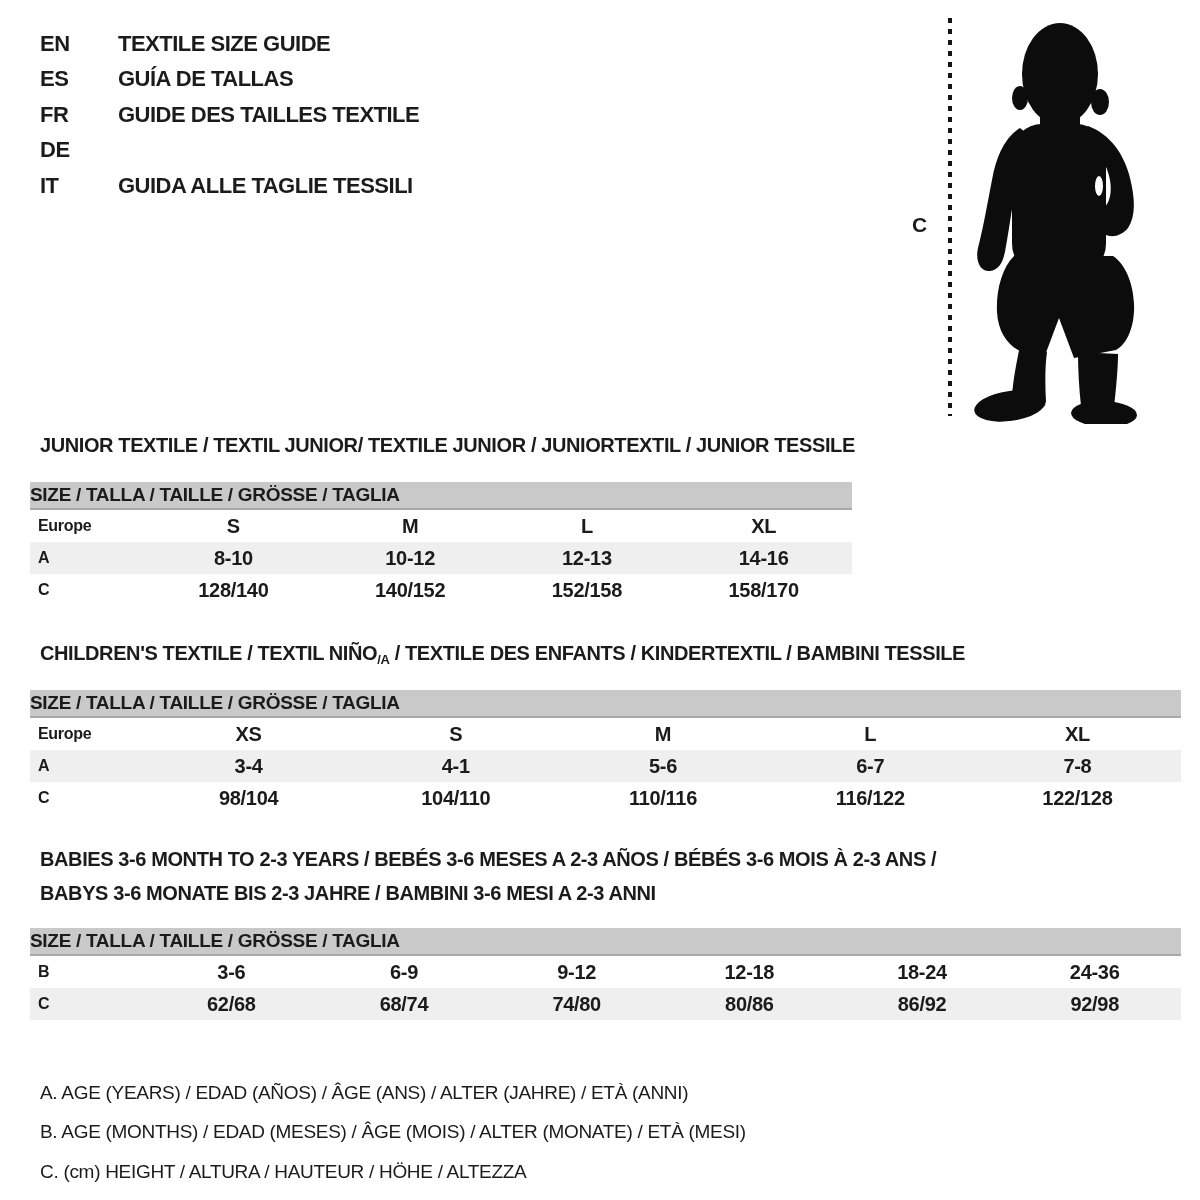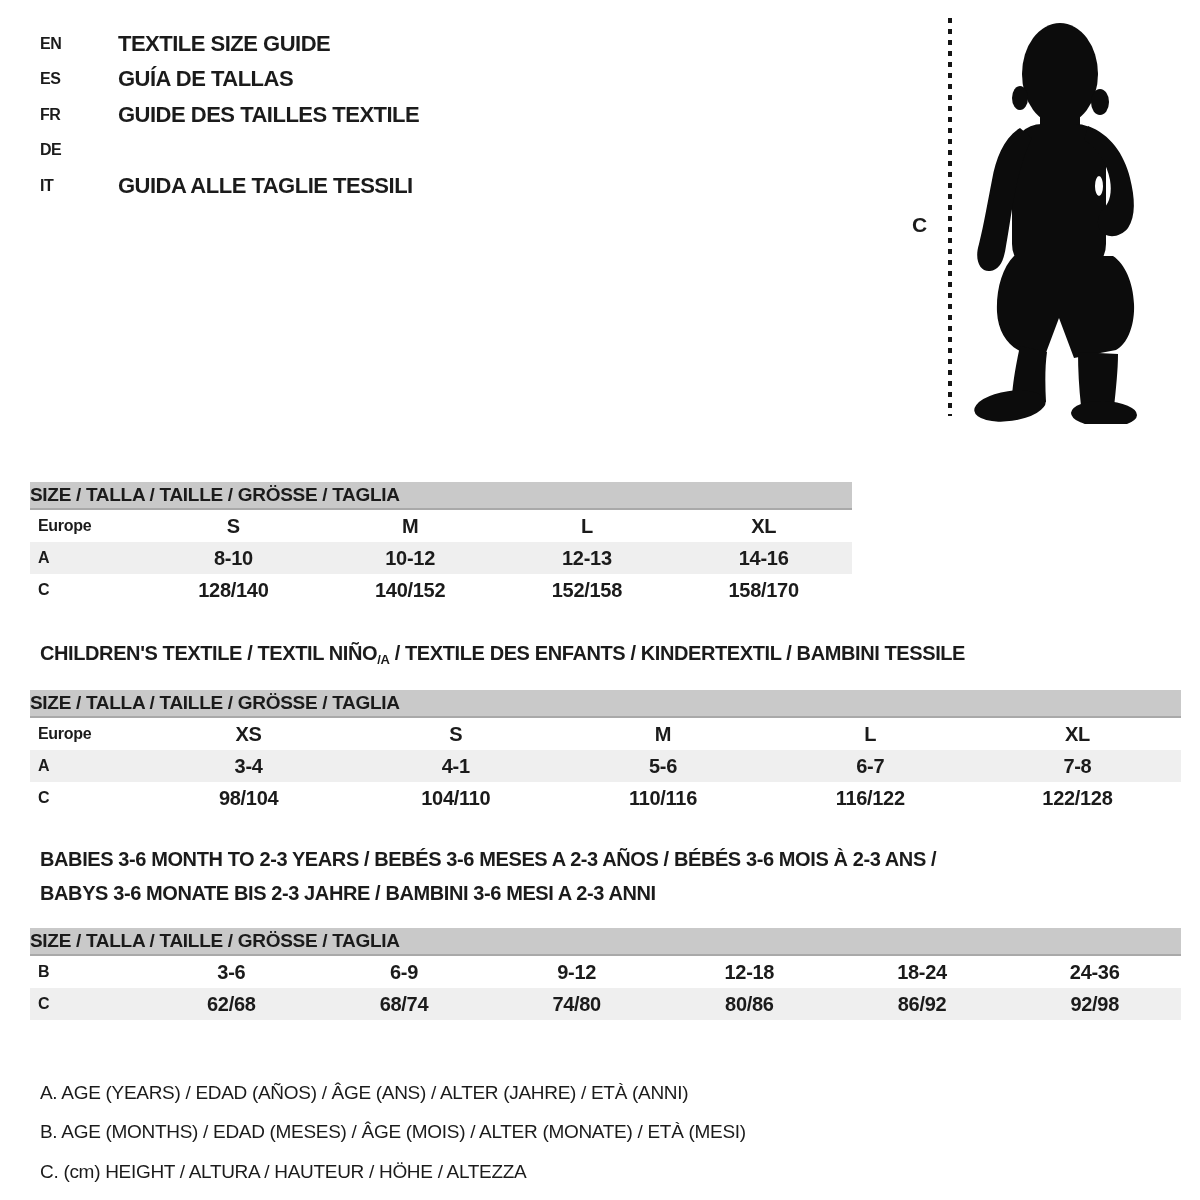--- a/index.html
+++ b/index.html
@@ -10,21 +10,21 @@
     color:#1b1b1b;
     position:relative;
     overflow:hidden;
     -webkit-font-smoothing:antialiased;
   }
   .page{position:absolute;inset:0;}
 
   
   .lang-list{position:absolute;left:40px;top:26px;}
   .lang-row{display:flex;height:35.5px;align-items:center;}
-  .lang-code{width:78px;font-size:16px;font-weight:700;letter-spacing:-0.5px;}
+  .lang-code{width:78px;font-size:22px;font-weight:700;letter-spacing:-0.5px;}
   .lang-label{font-size:22px;font-weight:700;letter-spacing:-0.5px;}
 
   
   .measure-line{
     position:absolute;left:948px;top:18px;width:4px;height:398px;
     background:repeating-linear-gradient(to bottom,#151515 0 5px,transparent 5px 11px);
   }
   .measure-label{
     position:absolute;left:912px;top:213px;
     font-size:21px;font-weight:700;
@@ -109,20 +109,21 @@
       <path d="M122 110 C144 118, 158 138, 164 162 C169 182, 170 200, 162 212 C154 222, 140 223, 134 214 C130 207, 132 198, 138 192 C144 186, 146 176, 144 164 C141 148, 132 132, 118 124 Z"></path>
       <path d="M48 240 C36 252, 30 274, 31 296 C32 316, 42 330, 56 336 L78 342 L93 302 L108 342 L150 334 C162 328, 169 308, 168 288 C167 266, 159 248, 147 240 Z"></path>
       <path d="M54 330 C50 348, 47 366, 46 380 L80 386 C79 368, 79 350, 81 336 Z"></path>
       <ellipse cx="44" cy="390" rx="36" ry="15" transform="rotate(-8 44 390)"></ellipse>
       <path d="M112 336 C112 354, 113 372, 115 390 L148 392 C150 372, 152 354, 152 338 Z"></path>
       <ellipse cx="138" cy="398" rx="33" ry="13" transform="rotate(2 138 398)"></ellipse>
     </g>
     <ellipse cx="133" cy="170" rx="4" ry="10" fill="#ffffff"></ellipse>
   </svg>
 
+  <div class="sec-title" id="title-junior">JUNIOR TEXTILE / TEXTIL JUNIOR/ TEXTILE JUNIOR / JUNIORTEXTIL / JUNIOR TESSILE</div>
   <div class="size-table" id="table-junior">
     <div class="size-header">SIZE / TALLA / TAILLE / GRÖSSE / TAGLIA</div>
     <div class="trow">
       <span class="tlabel">Europe</span>
       <span class="tcell">S</span>
       <span class="tcell">M</span>
       <span class="tcell">L</span>
       <span class="tcell">XL</span>
     </div>
     <div class="trow shade">

